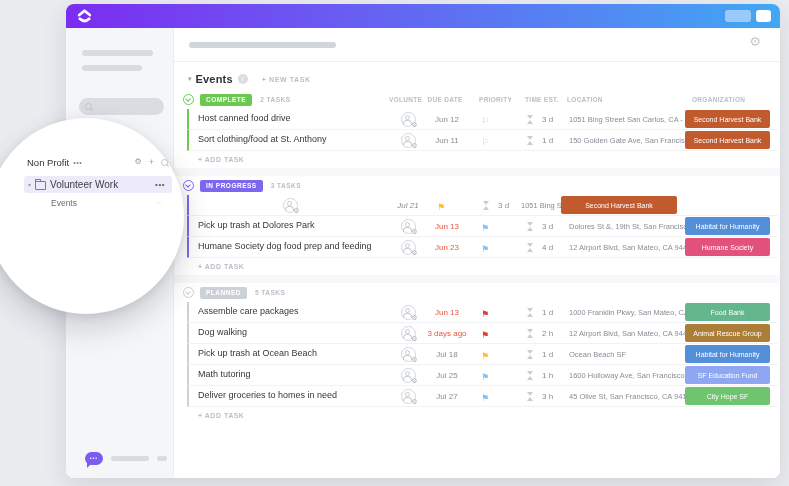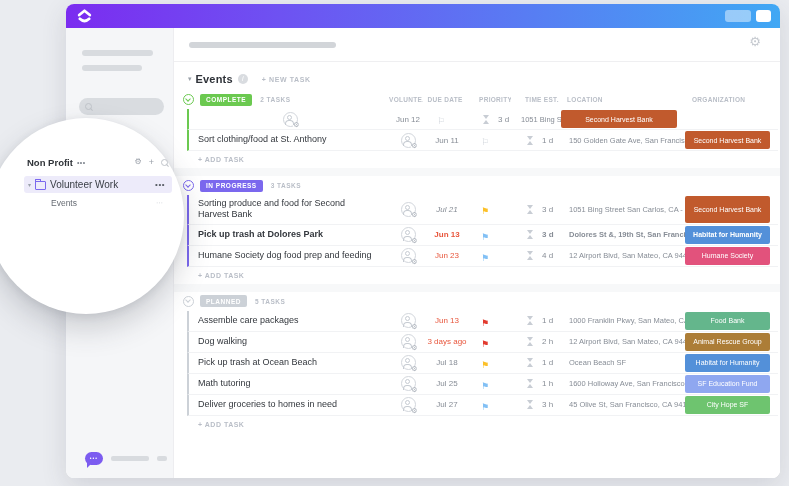--- a/index.html
+++ b/index.html
@@ -100,21 +100,21 @@
   .badge{flex:1;border-radius:2px;color:#fff;font-size:7px;display:flex;align-items:center;
     justify-content:center;white-space:nowrap;overflow:hidden}
   .addtask{font-size:7px;font-weight:bold;color:#b9bec7;letter-spacing:.5px;padding:5px 0 5px 11px}
   .ggap{height:8px;background:#f7f8f9;margin:0 -2px 2px -13px}
 
   
   .zoom-circle{position:absolute;left:-12px;top:118px;width:196px;height:196px;background:#fff;
     border-radius:50%;box-shadow:0 14px 30px rgba(50,55,70,.22),0 2px 8px rgba(50,55,70,.10);z-index:5}
   .zc-panel{position:absolute;left:36px;top:37px;width:148px}
   .zc-r1{display:flex;align-items:center;height:14px;padding-left:3px}
-  .zc-title{font-size:9.5px;font-weight:bold;color:#2f3338}
+  .zc-title{font-size:9.5px;font-weight:normal;color:#2f3338}
   .zc-menu{font-size:7px;color:#7e848d;margin-left:4px;letter-spacing:.5px}
   .zc-icons{margin-left:auto;display:flex;align-items:center;gap:7px;padding-right:4px}
   .zc-gear{font-size:8px;color:#9ba1aa;line-height:1}
   .zc-plus{font-size:9px;color:#9ba1aa;line-height:1}
   .zc-r2{margin-top:7px;height:17px;background:#edebfa;border-radius:3px;display:flex;
     align-items:center;padding:0 7px 0 4px;gap:4px}
   .zc-chev{font-size:6px;color:#9ba1aa}
   .folder{width:9px;height:7px;border:1px solid #7b68ee;border-radius:1px;position:relative;margin-top:2px;flex:none}
   .folder::before{content:"";position:absolute;top:-3px;left:-1px;width:4px;height:2px;
     border:1px solid #7b68ee;border-bottom:none;border-radius:1px 1px 0 0}
@@ -179,20 +179,21 @@
             </div>
             <div class="chead vol">VOLUNTE...</div>
             <div class="chead due">DUE DATE</div>
             <div class="chead pri">PRIORITY</div>
             <div class="chead time">TIME EST.</div>
             <div class="chead loc">LOCATION</div>
             <div class="chead org">ORGANIZATION</div>
           </div>
 
           <div class="row" style="border-left-color: rgb(107, 201, 80);">
+            <div class="c name">Host canned food drive</div>
             <div class="c vol">
                 <span class="avi">
                   <span class="mini-gear glyph">⚙</span>
                 </span>
               </div>
             <div class="c due" style="color: rgb(135, 141, 150);">Jun 12</div>
             <div class="c pri"><span class="flag glyph" style="color: rgb(204, 209, 216);">⚐</span></div>
             <div class="c time">
                 <span class="hg"></span>
                 <span>3 d</span>
@@ -227,39 +228,38 @@
 
           <div class="ghead">
             <div class="gh-left">
               <span class="toggle" style="border-color: rgb(123, 104, 238); color: rgb(123, 104, 238);"></span>
               <span class="sbadge" style="background-color: rgb(123, 104, 238);">IN PROGRESS</span>
               <span class="gcount">3 TASKS</span>
             </div>
           </div>
 
           <div class="row" style="border-left-color: rgb(123, 104, 238);">
-            <div class="c name">Sorting produce and food for Second Harvest Bank</div>
             <div class="c vol">
                 <span class="avi">
                   <span class="mini-gear glyph">⚙</span>
                 </span>
               </div>
             <div class="c due" style="color: rgb(135, 141, 150); font-style: italic;">Jul 21</div>
             <div class="c pri"><span class="flag glyph" style="color: rgb(252, 192, 40);">⚑</span></div>
             <div class="c time">
                 <span class="hg"></span>
                 <span>3 d</span>
               </div>
             <div class="c loc">1051 Bing Street San Carlos, CA - 94070</div>
             <div class="c org">
                 <span class="badge" style="background-color: rgb(193, 90, 45);">Second Harvest Bank</span>
               </div>
           </div>
 
-          <div class="row" style="border-left-color: rgb(123, 104, 238); font-weight: bold;">
+          <div class="row" style="border-left-color: rgb(123, 104, 238);">
             <div class="c name">Pick up trash at Dolores Park</div>
             <div class="c vol">
                 <span class="avi">
                   <span class="mini-gear glyph">⚙</span>
                 </span>
               </div>
             <div class="c due" style="color: rgb(232, 86, 60);">Jun 13</div>
             <div class="c pri"><span class="flag glyph" style="color: rgb(130, 192, 245);">⚑</span></div>
             <div class="c time">
                 <span class="hg"></span>

